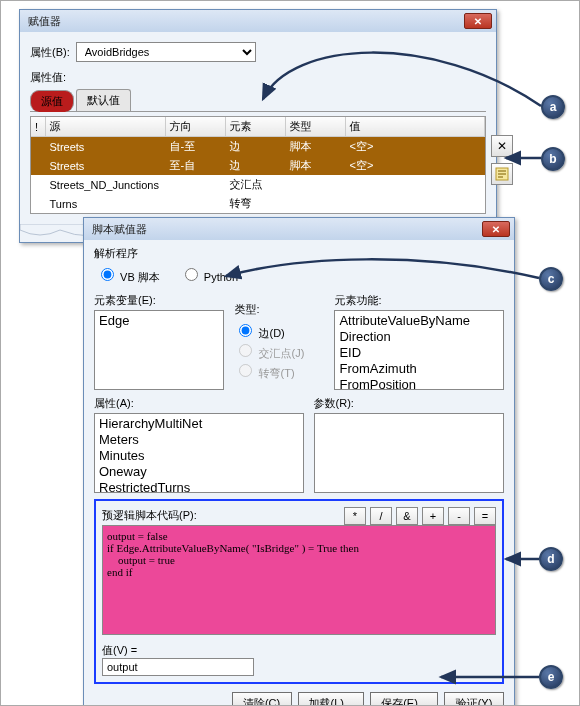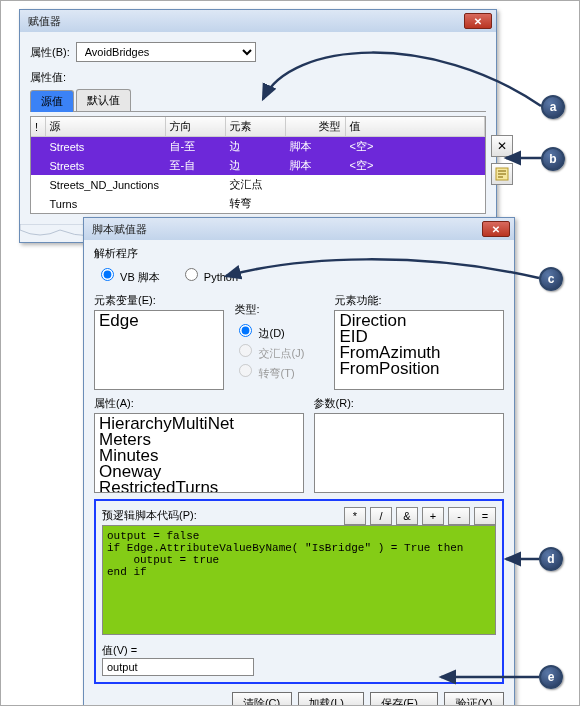--- a/index.html
+++ b/index.html
@@ -53,39 +53,39 @@
   }
   .tabstrip { display:flex; border-bottom:1px solid #999; margin-top:4px;}
   .tab {
     padding: 3px 10px;
     border:1px solid #999;
     border-bottom:none;
     background:#e7e7e7;
     margin-right:2px;
     border-radius:3px 3px 0 0;
   }
-  .tab.active { background:#3b82f6; position:relative; top:1px;}
+  .tab.active { background:#b91c1c; position:relative; top:1px;border-radius:9px;}
   .table-wrap {
     background:#fff;
     border:1px solid #999;
     margin-top:4px;
     position:relative;
   }
   table.grid { width:100%; border-collapse:collapse; font-size:11px;}
   table.grid th {
     text-align:left;
     font-weight:normal;
     background:linear-gradient(#fdfdfd,#e8e8e8);
     border-right:1px solid #ccc;
     border-bottom:1px solid #ccc;
     padding:2px 4px;
     color:#000;
   }
   table.grid td { padding:2px 4px; border-right:1px solid transparent;}
-  tr.sel td { background:#6d28d9; color:#fff; }
+  tr.sel td { background:#a16207; color:#fff; }
   .sidebtns {
     position:absolute; right:-28px; top:18px;
     display:flex; flex-direction:column; gap:6px;
   }
   .iconbtn {
     width:22px;height:22px;border:1px solid #888;background:linear-gradient(#fdfdfd,#e2e2e2);
     display:flex;align-items:center;justify-content:center;font-size:12px;cursor:pointer;
   }
   
   .callout {
@@ -97,36 +97,36 @@
     border:2px solid #2e4568;
     box-shadow:1px 1px 2px rgba(0,0,0,.4);
     z-index:50;
   }
   
   svg.overlay { position:absolute; left:0; top:0; pointer-events:none; z-index:40;}
   .fieldset-label { color:#000; margin-bottom:2px; display:block;}
   .radio-row { display:flex; gap:20px; margin:4px 0 8px 2px;}
   .listbox {
     background:#fff;border:1px solid #888;
-    overflow:auto;font-size:17px;line-height:16px;
+    overflow:auto;font-size:13px;line-height:16px;
     padding:2px 0;
   }
   .listbox div { padding:0 4px; }
   .disabled { color:#9a9a9a; }
   .threecol { display:flex; gap:10px;align-items:center; }
   .threecol > div { flex:1; }
   .bluebox { border:2px solid #1a3cff; padding:6px; background:#eef3f9; margin-top:6px;}
   .opbtns { display:flex; gap:4px; justify-content:flex-end;}
   .opbtn {
     width:22px;height:18px;border:1px solid #888;background:linear-gradient(#fdfdfd,#e6e6e6);
     font-size:11px;display:flex;align-items:center;justify-content:center;cursor:pointer;
   }
   .codearea {
-    width:100%; height:110px; border:1px solid #888; background:#84cc16;
-    font-family:Liberation Mono, monospace; font-size:11px; padding:4px; resize:none;
+    width:100%; height:110px; border:1px solid #888; background:#ec4899;
+    font-family:Liberation Serif, serif; font-size:11px; padding:4px; resize:none;
     overflow:auto;
   }
   .valrow { display:flex; align-items:flex-start; gap:4px; margin-top:6px;}
   .valinput { flex:1; border:1px solid #888; height:18px; padding:0 4px; font-size:11px;}
   .btnrow { display:flex; gap:6px; justify-content:flex-end; margin-top:8px;}
   .dlgbtn {
     min-width:60px; height:22px; border:1px solid #707070;
     background:linear-gradient(#fdfdfd,#dcdcdc);
     font-size:11px; padding:0 10px; cursor:pointer;
   }
@@ -154,21 +154,21 @@
       <div class="tab">默认值</div>
     </div>
     <div class="table-wrap" style="position:relative;">
       <table class="grid">
         <thead>
           <tr>
             <th style="width:14px;">!</th>
             <th style="width:120px;">源</th>
             <th style="width:60px;">方向</th>
             <th style="width:60px;">元素</th>
-            <th style="width:60px;text-align:right;">类型</th>
+            <th style="width:60px;">类型</th>
             <th>值</th>
           </tr>
         </thead>
         <tbody id="gridbody">
             <tr class="sel">
               <td></td>
               <td>Streets</td>
               <td>自-至</td>
               <td>边</td>
               <td>脚本</td>
@@ -241,20 +241,21 @@
         <span class="fieldset-label">类型:</span>
         <div style="padding-top:2px;">
           <label><input type="radio" checked="" style=""> <span>边(D)</span></label><br>
           <label class="disabled"><input type="radio" disabled="" style=""> <span>交汇点(J)</span></label><br>
           <label class="disabled"><input type="radio" disabled="" style=""> <span>转弯(T)</span></label>
         </div>
       </div>
       <div style="flex:1.3;">
         <span class="fieldset-label">元素功能:</span>
         <div class="listbox" style="height:80px;" id="funclist">
+            <div>AttributeValueByName</div>
             <div>Direction</div>
             <div>EID</div>
             <div>FromAzimuth</div>
             <div>FromPosition</div>
           </div>
       </div>
     </div>
 
     <div class="threecol" style="margin-top:6px;">
       <div style="flex:1.1;">

